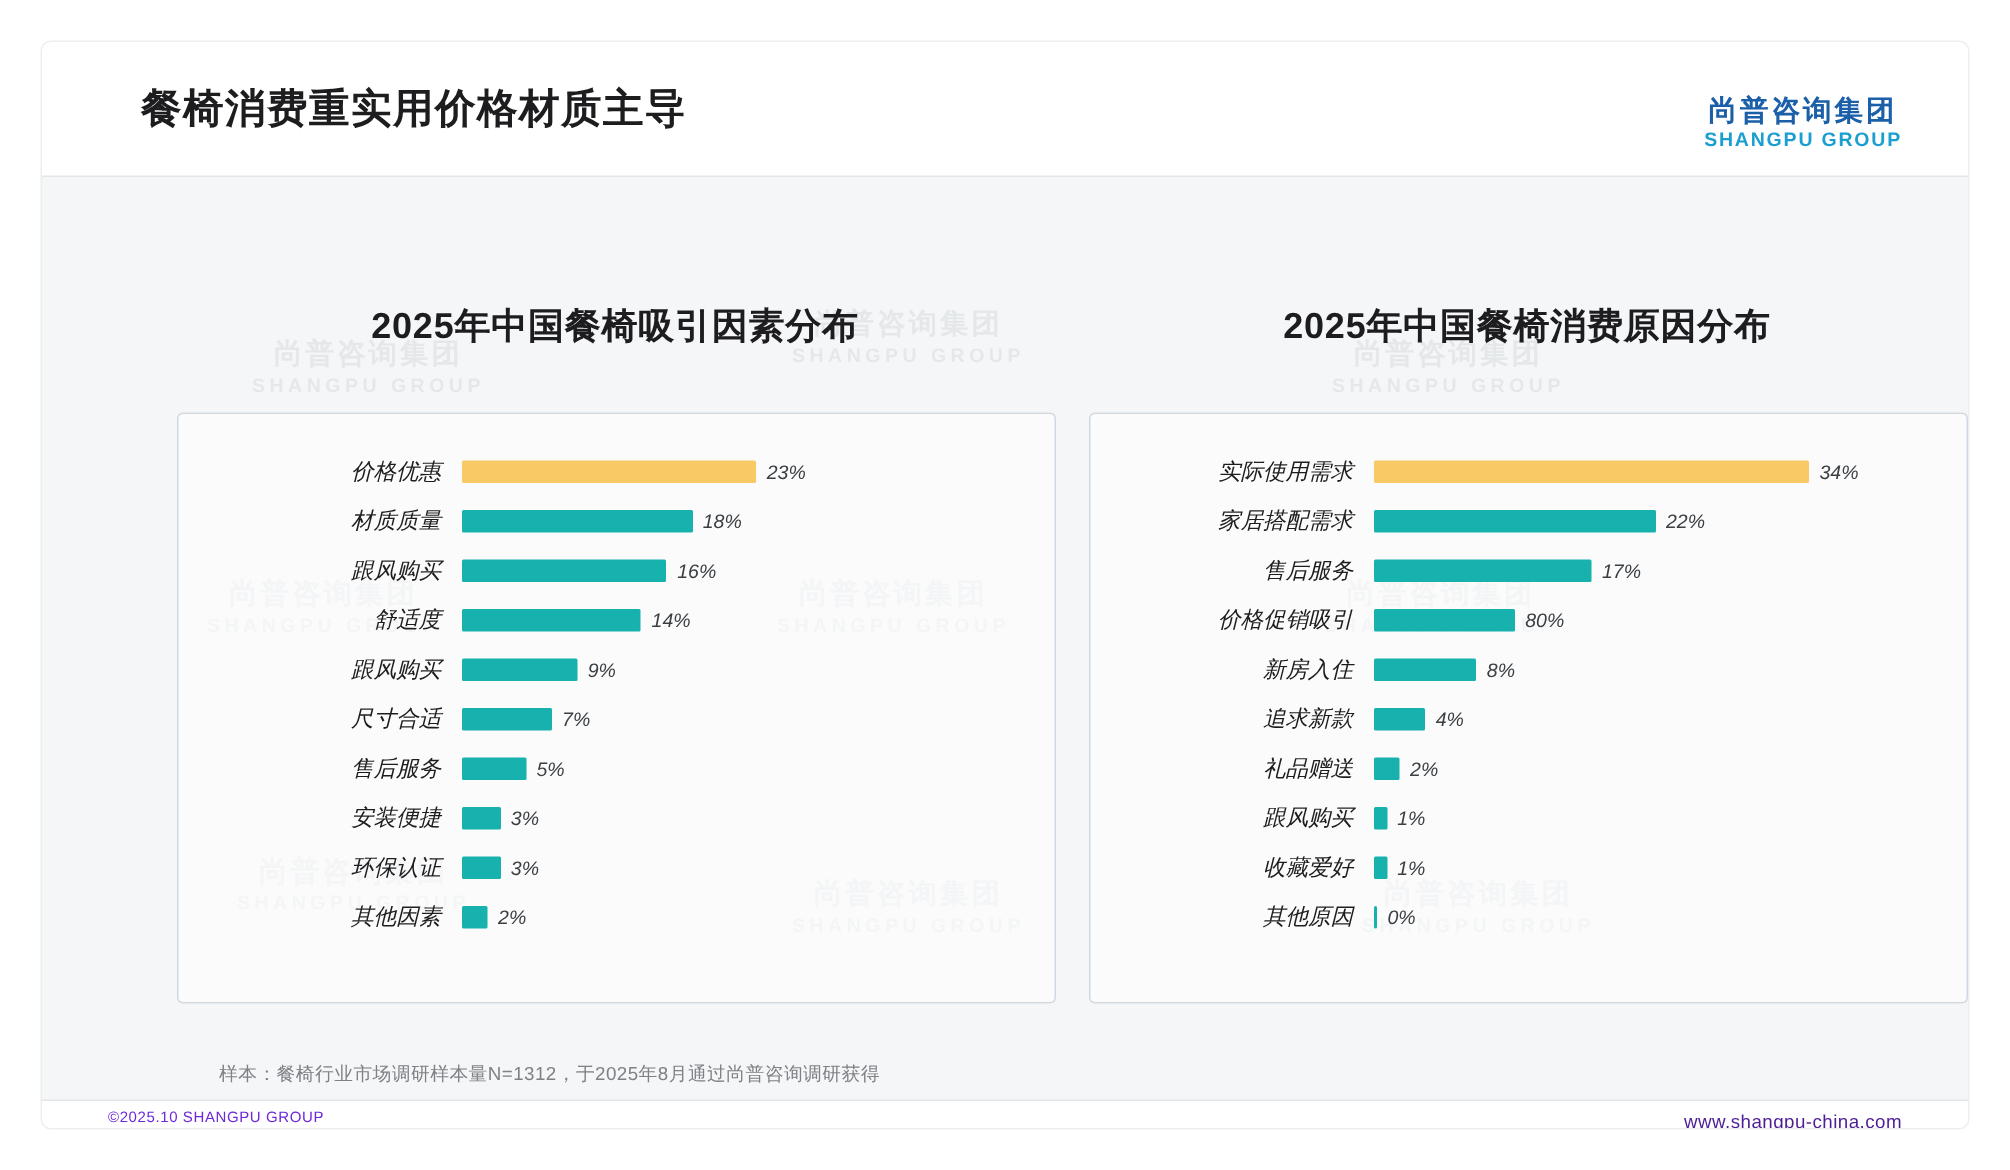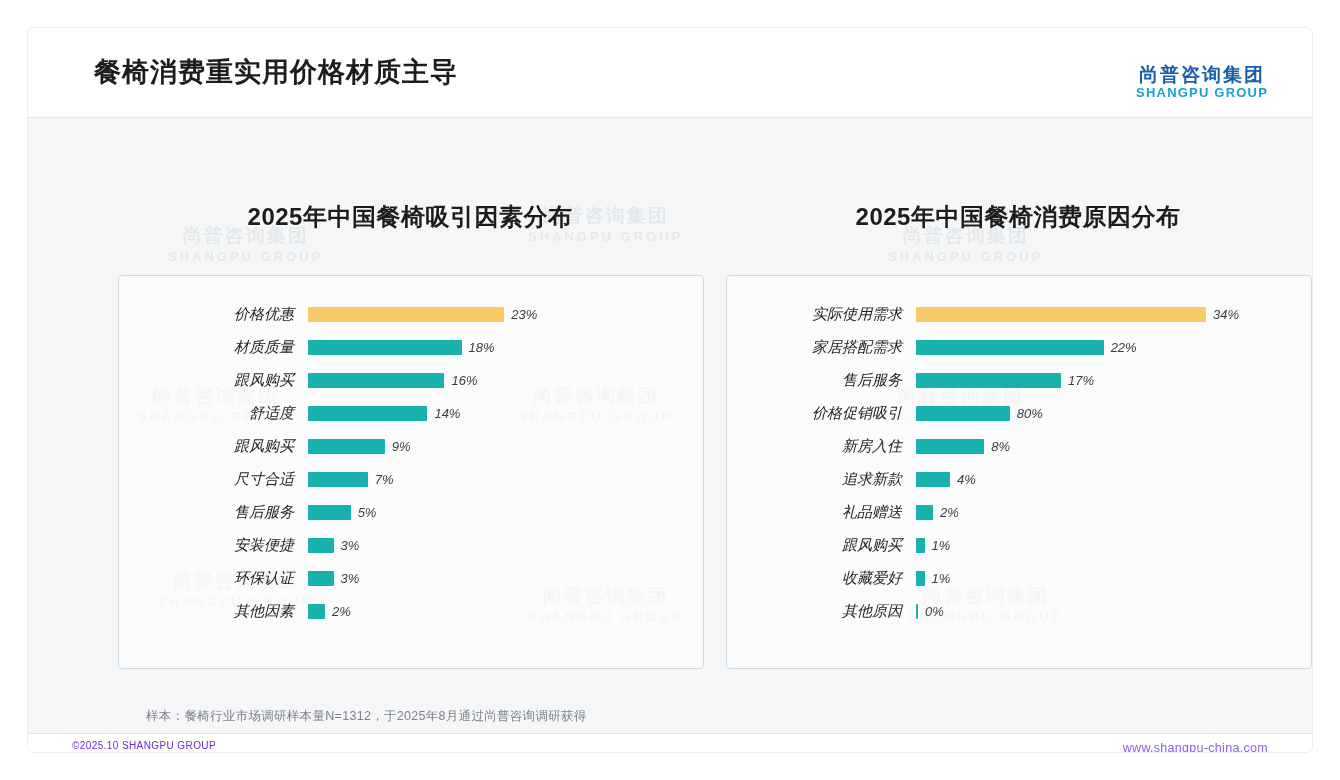--- a/index.html
+++ b/index.html
@@ -178,21 +178,21 @@
     top: 712px;
     font-size: 10px;
     color: #6d28d9;
     letter-spacing: 0.4px;
   }
   .footer-right {
     position: absolute;
     right: 44px;
     top: 713px;
     font-size: 12.5px;
-    color: #8b5cf6;
+    color: #4c1d95;
     letter-spacing: 0.3px;
   }
 </style>
 </head>
 <body>
 
 <div class="slide">
 
   <div class="header">
     <div class="header-title">餐椅消费重实用价格材质主导</div>

